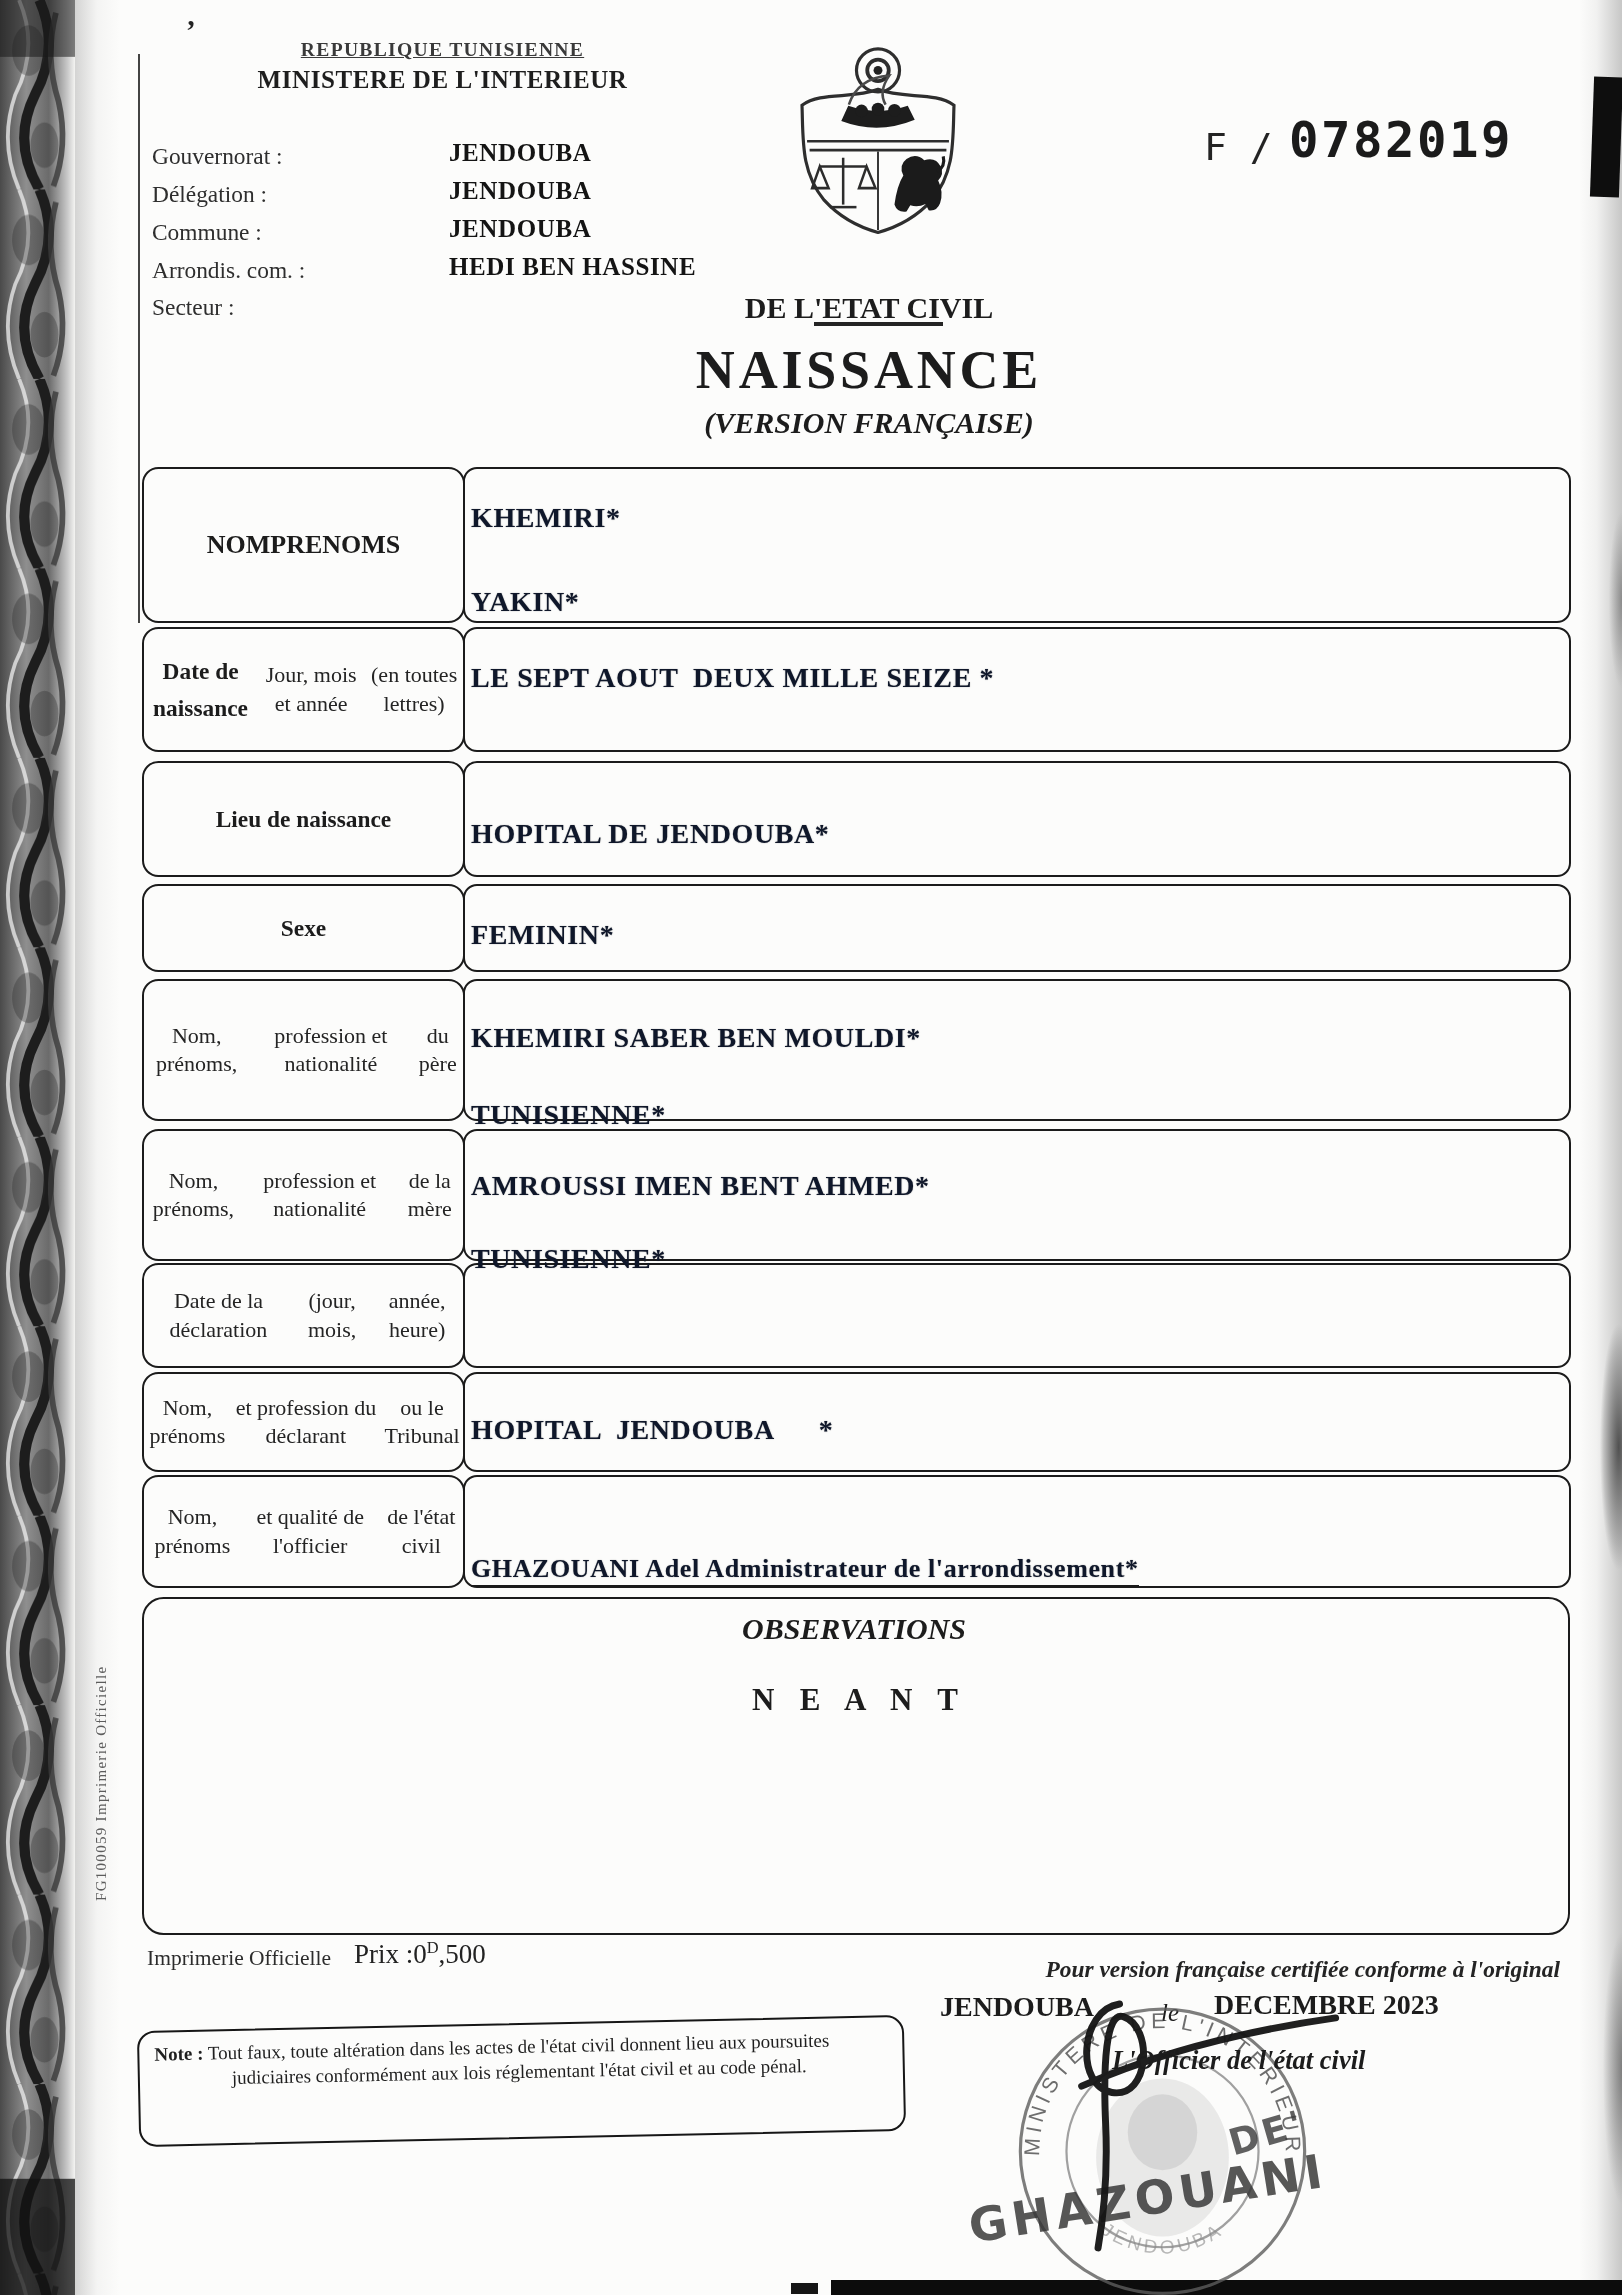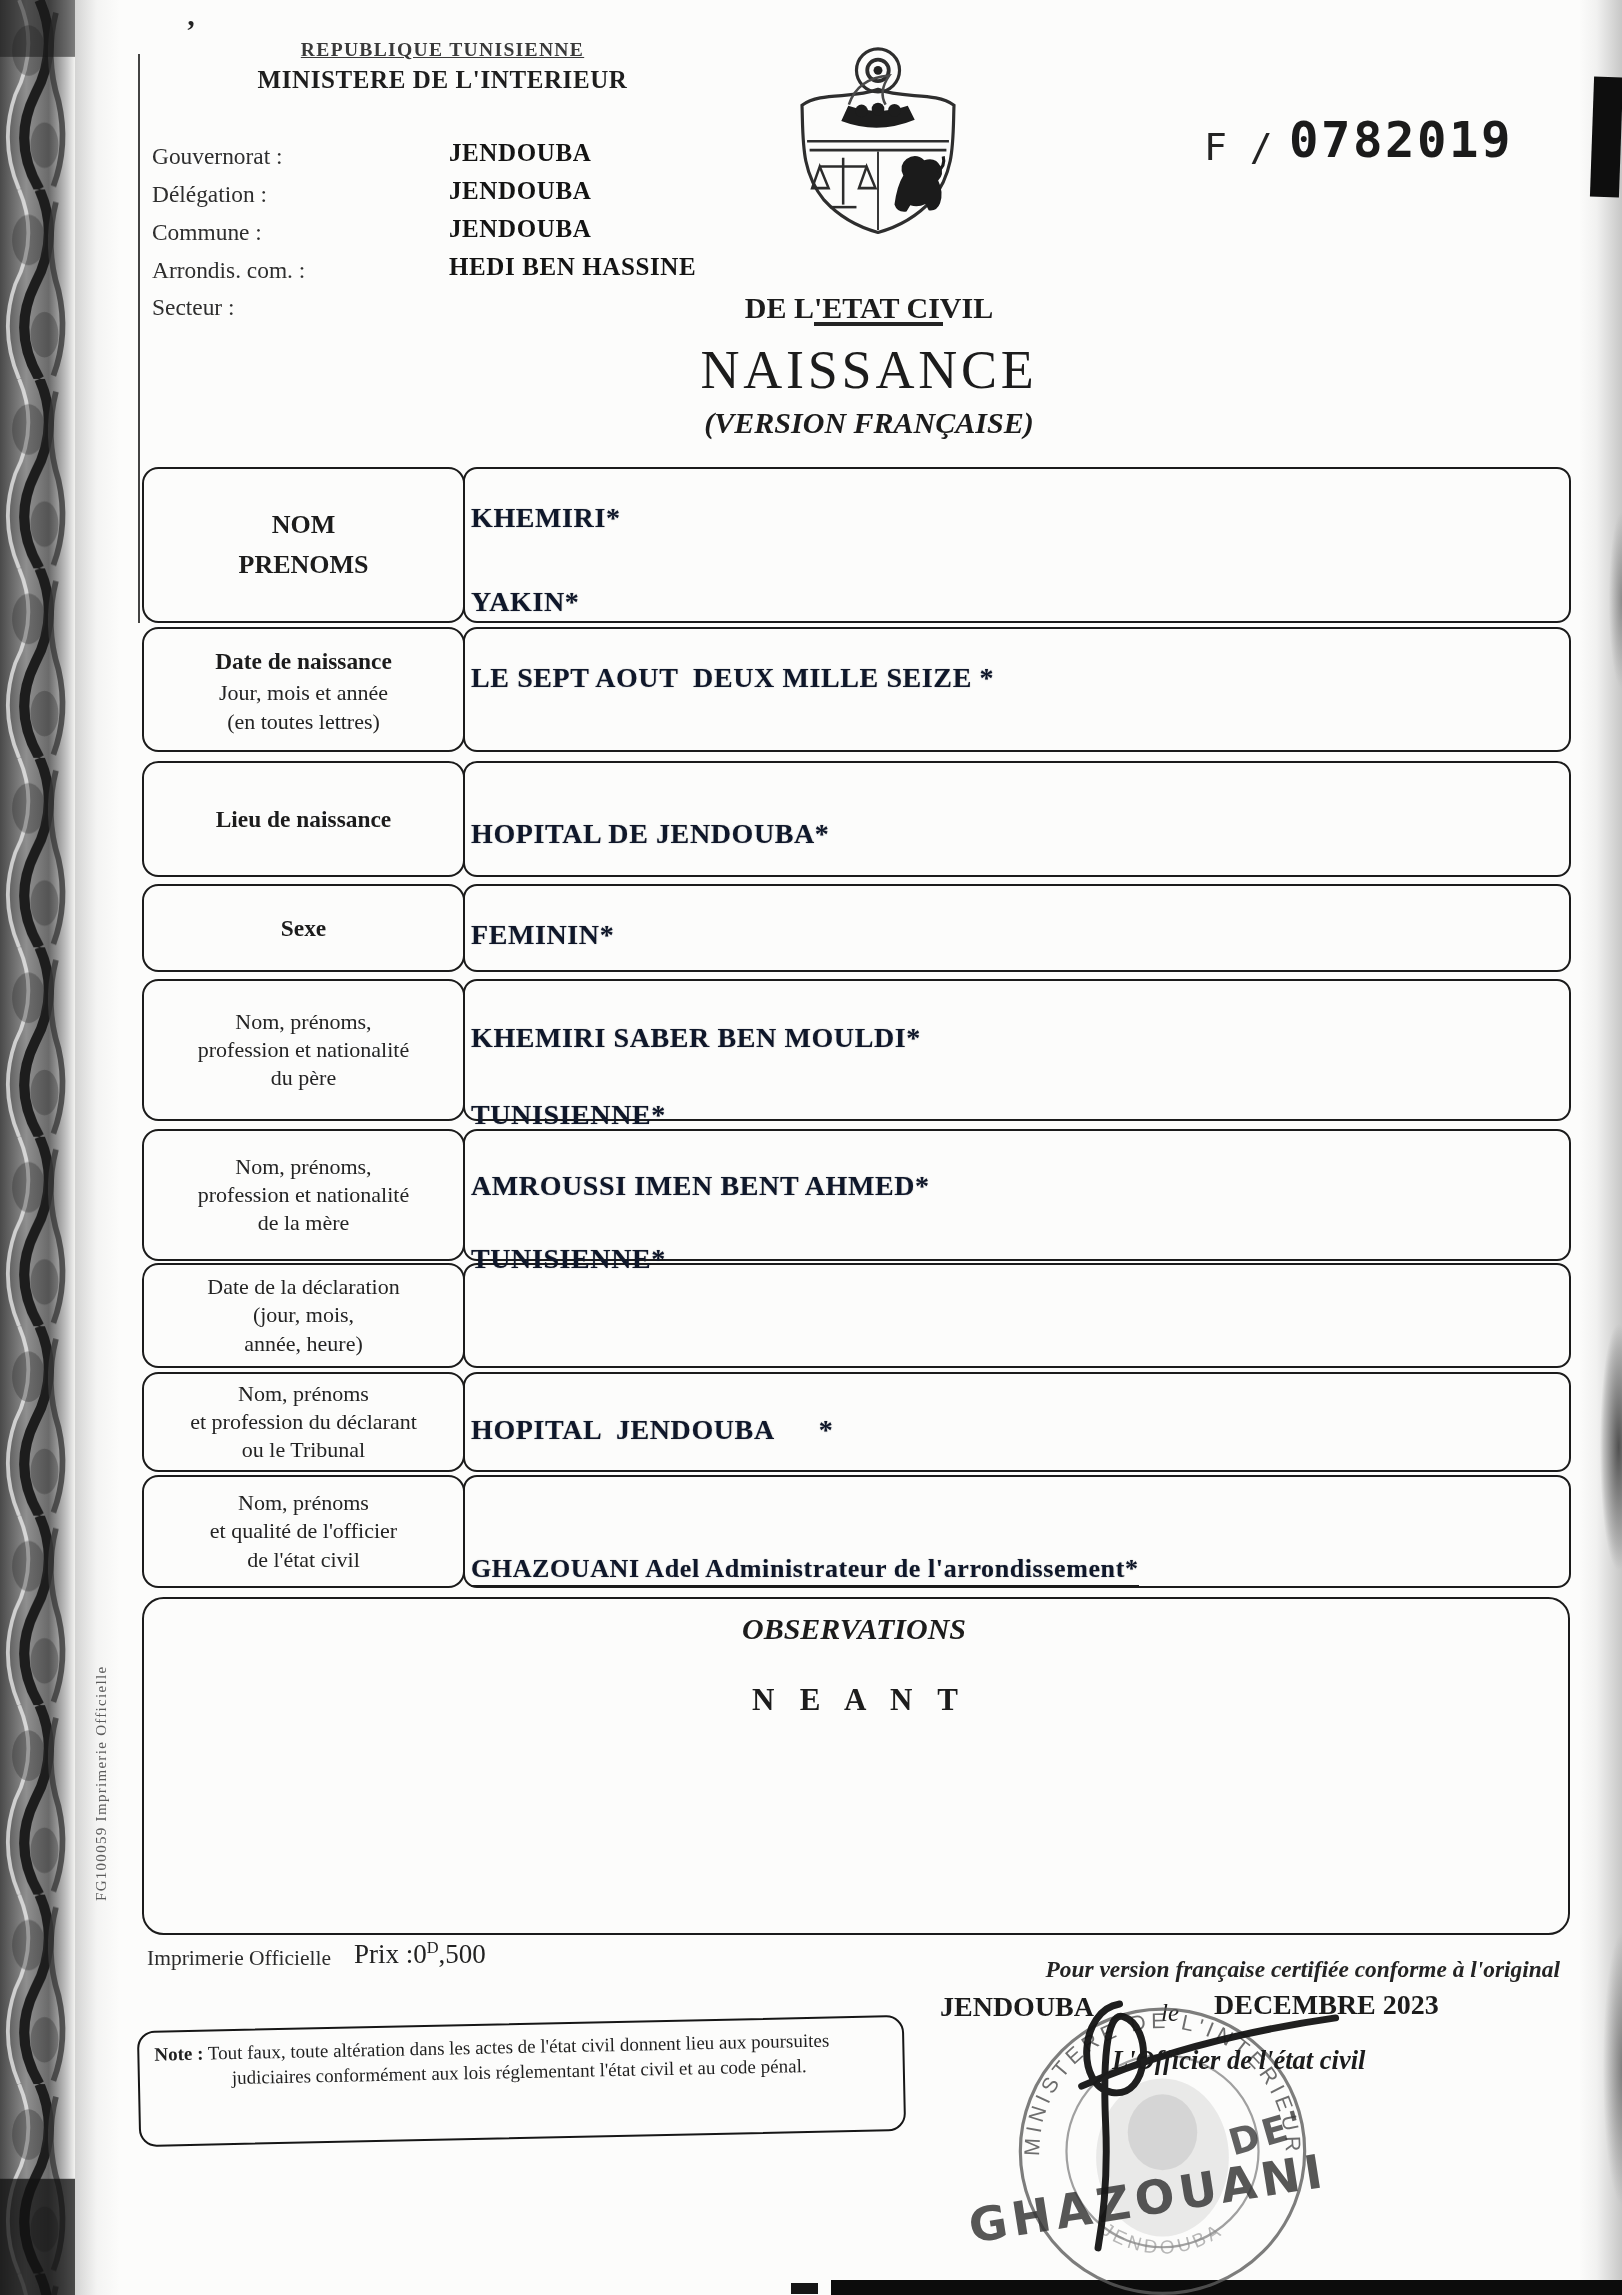--- a/index.html
+++ b/index.html
@@ -44,26 +44,26 @@
   .annee-lbl{left:28px;top:29px;font-size:24px;color:#2b2b2b;}
   .acte-val{left:124px;top:54px;font-size:28px;font-weight:bold;}
   .acte-lbl{left:26.5px;top:80px;font-size:24px;color:#2b2b2b;}
   .decl-lbl{left:44px;top:124px;font-size:22px;color:#3d3d3d;}
   .juge-lbl{left:44px;top:165px;font-size:22px;color:#3d3d3d;}
 
   .title-blk{left:613px;width:512px;text-align:center;}
   .t1{top:248px;font-size:37px;font-weight:bold;letter-spacing:0.6px;}
   .t2{top:291px;font-size:30px;font-weight:bold;}
   .t-rule{left:814px;top:322px;width:129px;height:4.4px;background:#242424;}
-  .t3{top:339px;font-size:54px;font-weight:normal;letter-spacing:3.8px;}
+  .t3{top:339px;font-size:54px;font-weight:bold;letter-spacing:3.8px;}
   .t4{top:406px;font-size:30px;font-weight:bold;font-style:italic;}
 
   
   .lbl-box{position:absolute;left:142px;width:319px;border:2.5px solid #1b1b1b;border-radius:16.4px;
-           display:flex;flex-direction:column;justify-content:center;align-items:center;text-align:center;z-index:2;background:transparent;}
+           display:flex;flex-direction:row;justify-content:center;align-items:center;text-align:center;z-index:2;background:transparent;}
   .val-box{position:absolute;left:463px;width:1104px;border:2.5px solid #1b1b1b;border-radius:14px;z-index:1;}
   .lbl-b{font-size:24px;font-weight:bold;line-height:1.55;}
   .lbl-r{font-size:22px;line-height:1.28;color:#242424;}
   .val{position:absolute;left:471px;font-size:28px;font-weight:bold;letter-spacing:0.6px;color:#0f172a;
        white-space:pre;z-index:3;text-shadow:0 0 1.3px rgba(25,25,25,.4);}
   .val-under{border-bottom:2.5px solid #1a1a1a;padding-bottom:0.6px;}
 
   .obs-box{left:142px;top:1597px;width:1424px;height:334px;border:2.5px solid #1b1b1b;border-radius:21.5px;z-index:1;}
   .obs-title{left:142px;top:1612px;width:1424px;text-align:center;font-size:30px;font-weight:bold;font-style:italic;z-index:2;}
   .obs-content{left:752px;top:1682px;font-size:31px;font-weight:bold;letter-spacing:8.8px;z-index:2;}

